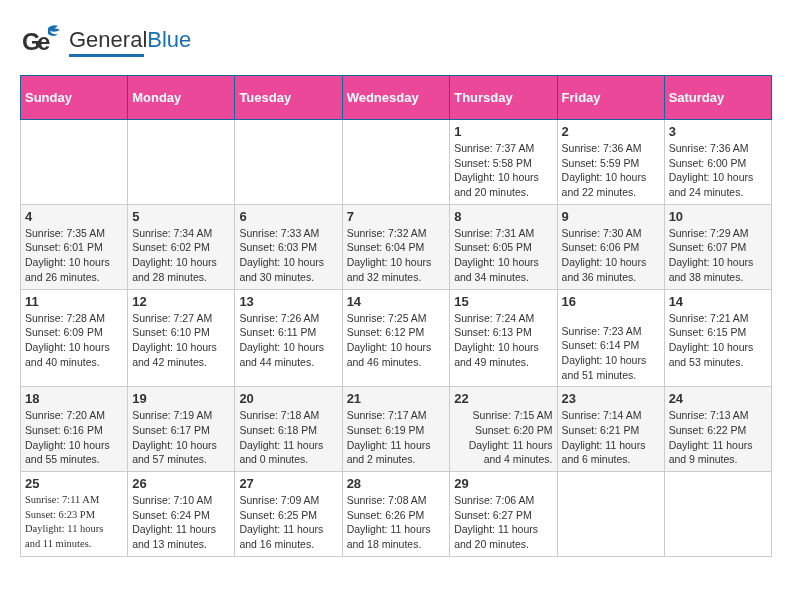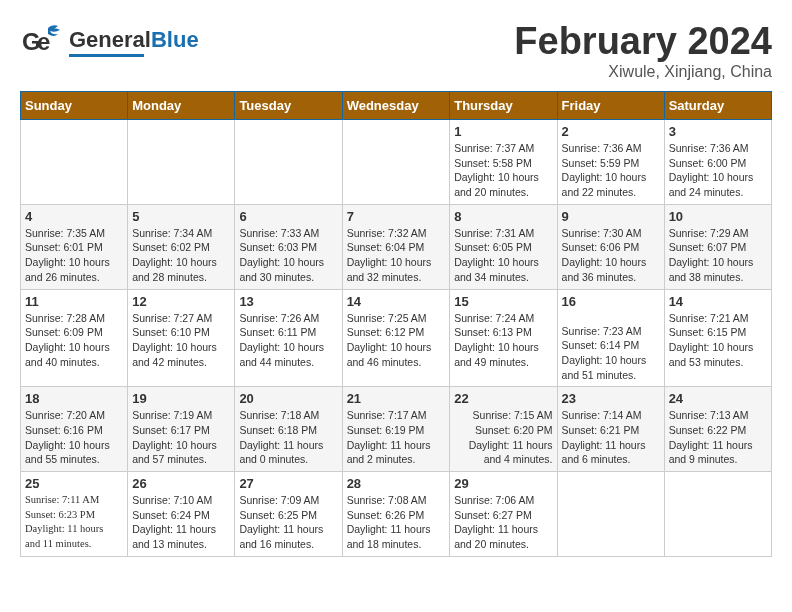--- a/index.html
+++ b/index.html
@@ -31,23 +31,23 @@
     .location {
       font-size: 16px;
       color: #555;
     }
     .calendar {
       width: 100%;
       border-collapse: collapse;
       border: 1px solid #ccc;
     }
     .calendar th {
-      background: #a16207;
+      background: #ec4899;
       color: white;
-      padding: 6px 4px;
+      padding: 14px 4px;
       font-size: 13px;
       text-align: left;
       border: 1px solid #1565a0;
     }
     .calendar td {
       vertical-align: top;
       border: 1px solid #ccc;
       padding: 4px;
       width: 108px;
       min-height: 90px;
@@ -84,30 +84,26 @@
   <div class="header">
     <div class="logo">
       <div class="logo-wrapper">
         <svg width="45" height="45" viewBox="0 0 45 45">
           <text x="2" y="30" font-size="24" font-weight="bold" fill="#333">G</text>
           <text x="17" y="30" font-size="24" font-weight="bold" fill="#333">e</text>
 
           <path d="M28 8 Q32 4 38 6 Q34 10 30 9 Q36 7 40 10 Q35 13 30 11 Q32 15 38 14 Q34 18 28 14 Z" fill="#1a6faf"></path>
         </svg>
         <div>
-          <div style="font-size:22px;font-weight:bold;color:#333;line-height:1.1">
+          <div style="font-size:22px;font-weight:normal;color:#333;line-height:1.1">
             <span style="color:#333">General</span><span style="color:#1a6faf">Blue</span>
           </div>
           <div style="height:3px;background:#1a6faf;width:75px;margin-top:1px"></div>
         </div>
       </div>
-    </div>
-    <div class="title-area">
-      <div class="month-title">February 2024</div>
-      <div class="location">Xiwule, Xinjiang, China</div>
     </div>
   </div>
 
   <table class="calendar">
     <thead>
       <tr>
         <th>Sunday</th>
         <th>Monday</th>
         <th>Tuesday</th>
         <th>Wednesday</th>

